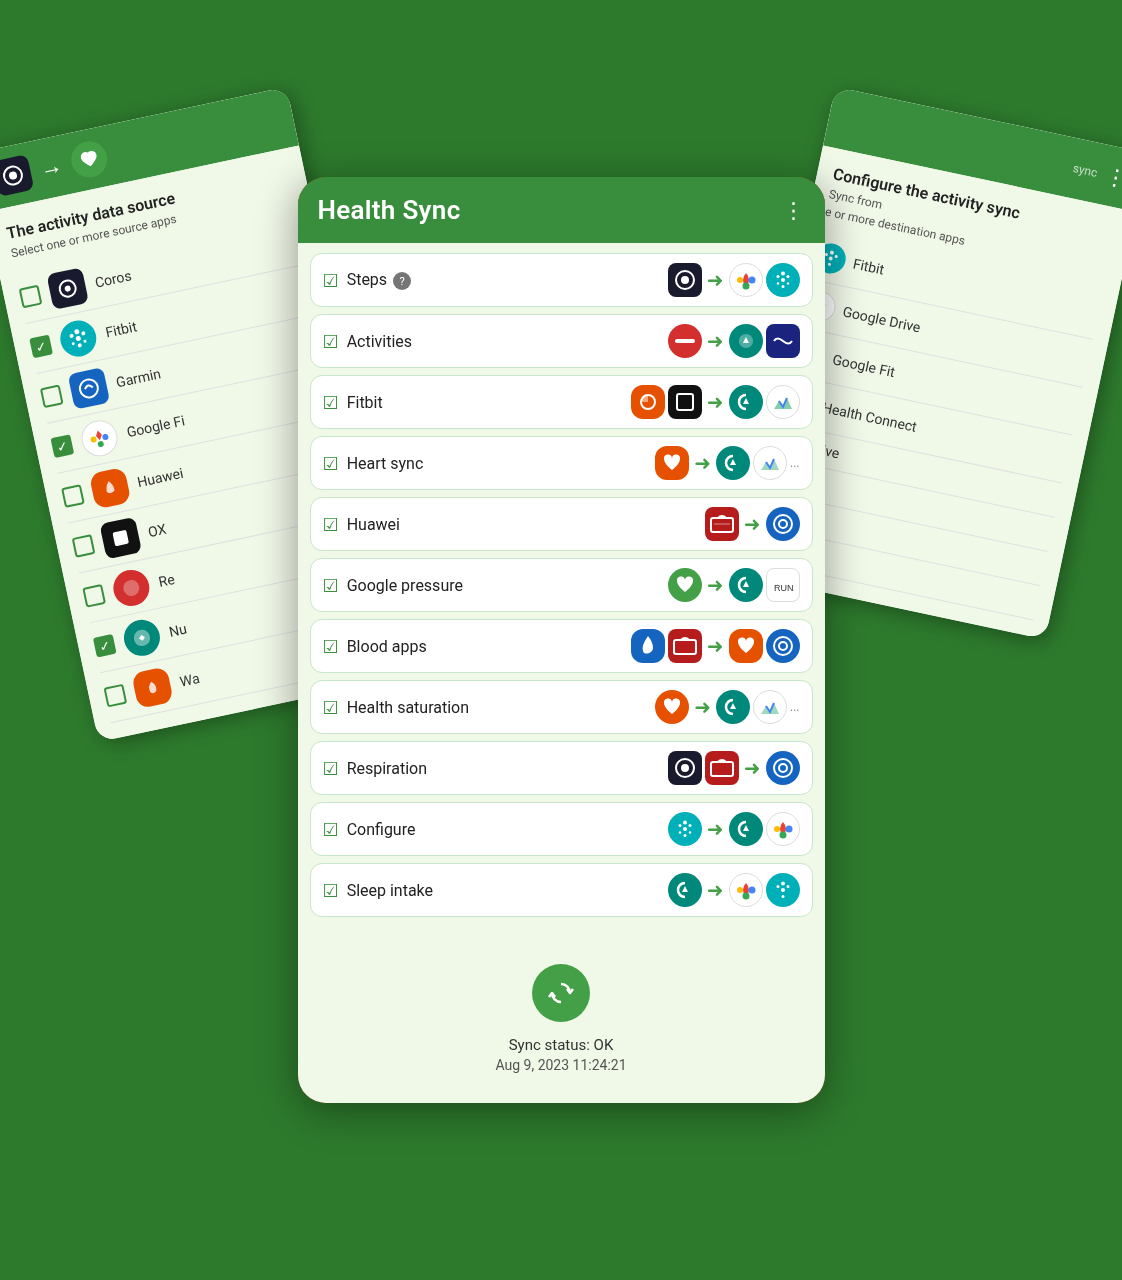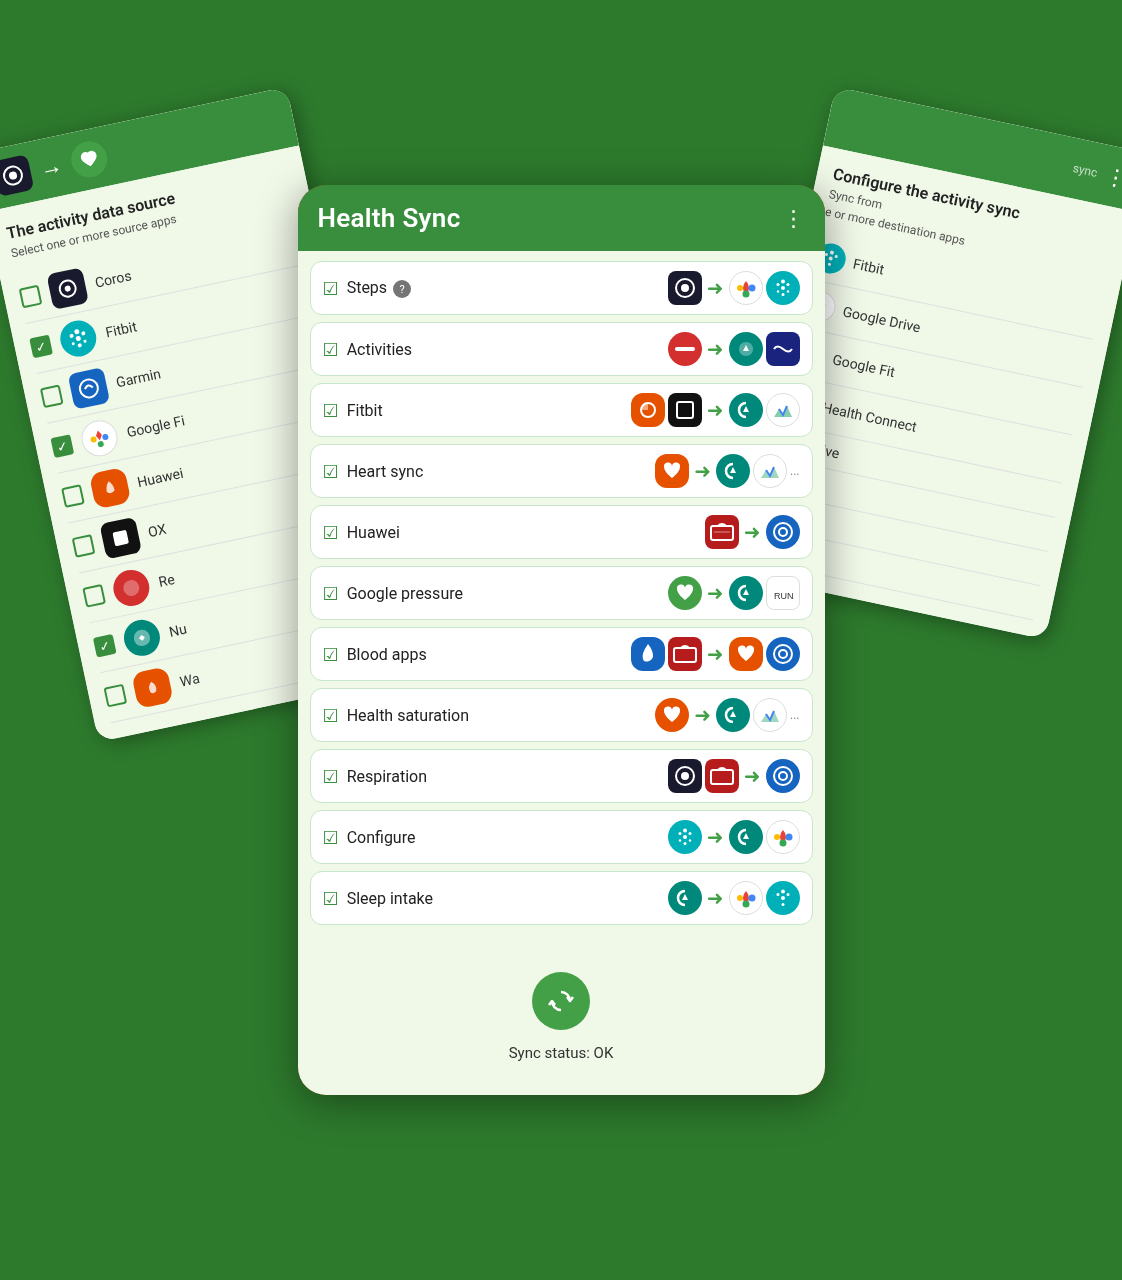--- a/index.html
+++ b/index.html
@@ -786,14 +786,15 @@
   <div class="sync-status">
     <div class="sync-btn">
       <svg width="28" height="28" viewBox="0 0 28 28">
         <path d="M14 5 A9 9 0 0 1 23 14" stroke="white" stroke-width="2.5" fill="none"></path>
         <path d="M20 10 L23 14 L26 10" stroke="white" stroke-width="2.5" fill="none" stroke-linejoin="round"></path>
         <path d="M14 23 A9 9 0 0 1 5 14" stroke="white" stroke-width="2.5" fill="none"></path>
         <path d="M8 18 L5 14 L2 18" stroke="white" stroke-width="2.5" fill="none" stroke-linejoin="round"></path>
       </svg>
     </div>
     <div class="sync-status-text">Sync status: OK</div>
+    <div class="sync-date-text">Aug 9, 2023 11:24:21</div>
   </div>
 </div>
 
 </body></html>

